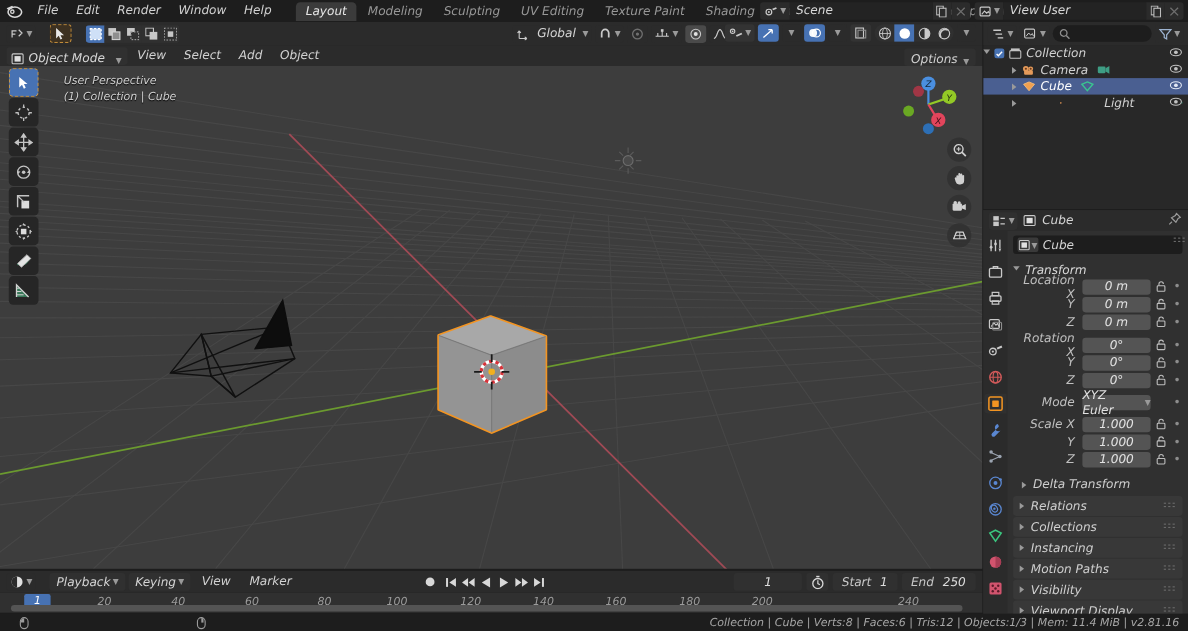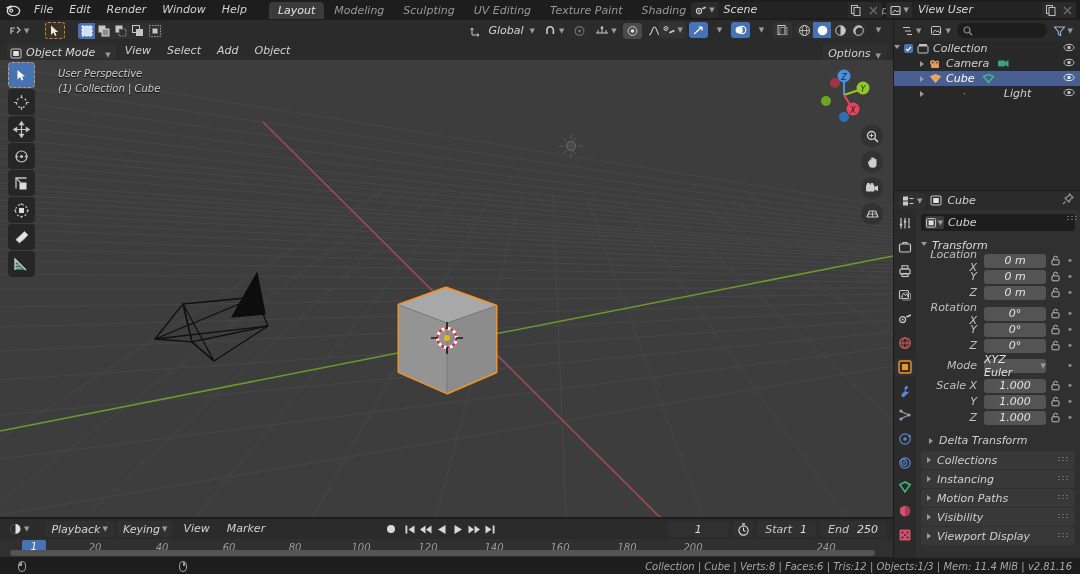--- a/index.html
+++ b/index.html
@@ -1136,20 +1136,25 @@
 
       <div class="sub-panel">
         <span class="tri"></span>
         <span>Delta Transform</span>
       </div>
 
       <div style="height:2px;"></div>
 
       <div class="closed-panel">
         <span class="tri"></span>
+        <span>Relations</span>
+        <span class="grip"></span>
+      </div>
+      <div class="closed-panel">
+        <span class="tri"></span>
         <span>Collections</span>
         <span class="grip"></span>
       </div>
       <div class="closed-panel">
         <span class="tri"></span>
         <span>Instancing</span>
         <span class="grip"></span>
       </div>
       <div class="closed-panel">
         <span class="tri"></span>

